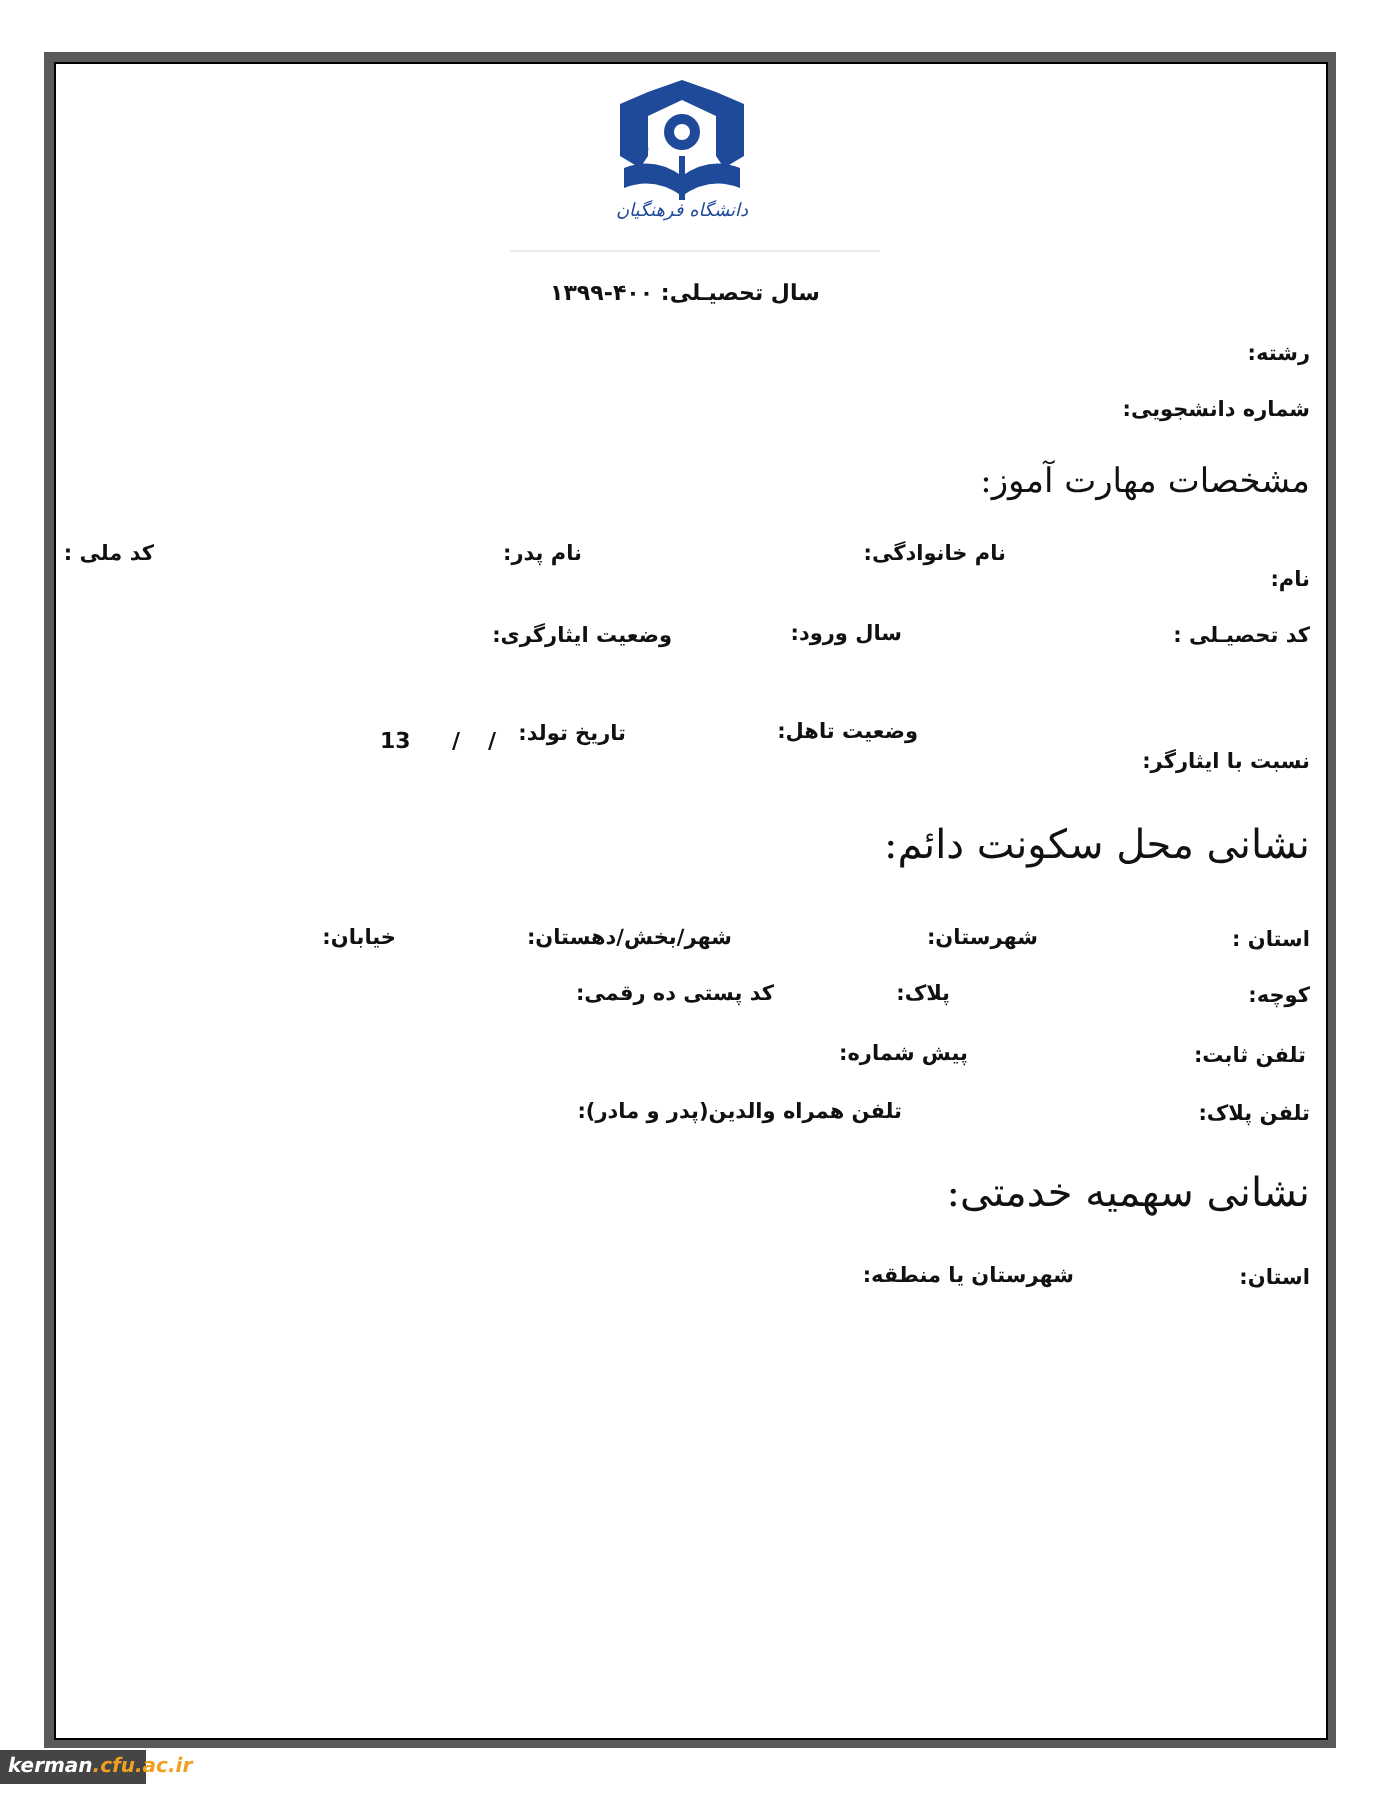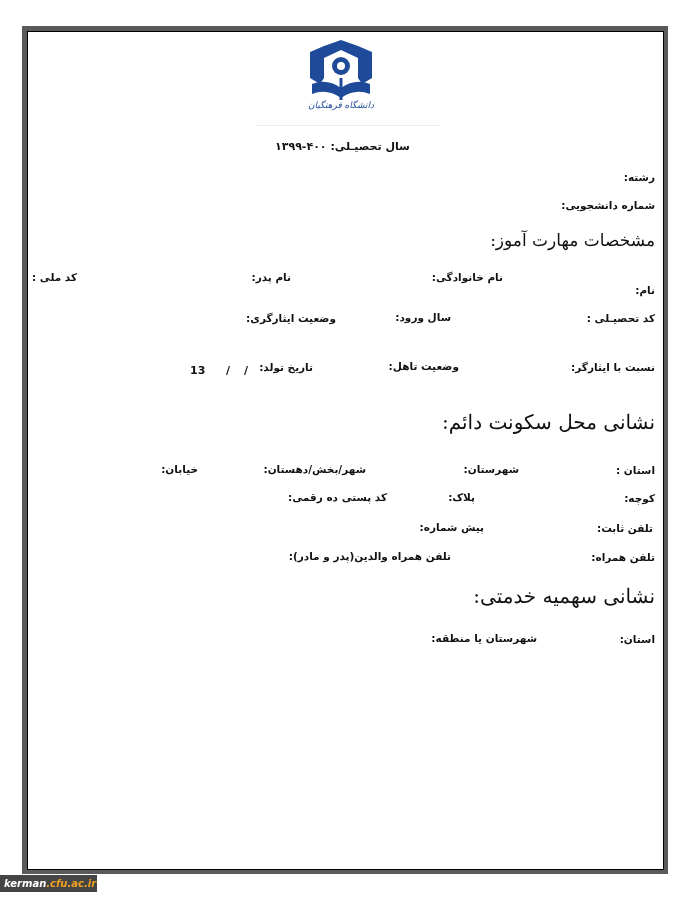--- a/index.html
+++ b/index.html
@@ -13,21 +13,21 @@
     .abs { position: absolute; white-space: nowrap; direction: rtl; }
     .lbl { font-size: 10.5px; font-weight: bold; }
     .h1 { font-family: "DejaVu Serif", serif; font-size: 17px; }
     .h2 { font-family: "DejaVu Serif", serif; font-size: 20px; }
     .logo { position: absolute; left: 302px; top: 38px; width: 78px; height: 78px; }
     .logo-caption { position: absolute; left: 305px; top: 100px; width: 72px; text-align: center;
                     font-family: "DejaVu Serif", serif; font-size: 9px; color: #1f4a9a; direction: rtl; font-style: italic; }
     .faint-line { position: absolute; left: 255px; top: 125px; width: 185px; height: 1px; background: #ececec; }
     .year { position: absolute; left: 275px; top: 140px; font-size: 11px; font-weight: bold; direction: rtl; white-space: nowrap; }
     .date-parts { position: absolute; top: 364px; font-size: 11px; font-weight: bold; }
-    .watermark { position: absolute; left: 0; top: 875px; width: 97px; height: 17px; background: #454545;
+    .watermark { position: absolute; left: 0; top: 875px; width: 73px; height: 17px; background: #454545;
                  font-family: "DejaVu Sans", sans-serif; font-size: 10px; font-weight: bold; font-style: italic;
                  line-height: 17px; padding-left: 4px; box-sizing: border-box; }
     .wm-a { color: #ffffff; }
     .wm-b { color: #f0a020; }
   </style>
 </head>
 <body>
 
 <div class="frame-outer"></div>
 <div class="frame-inner"></div>
@@ -52,42 +52,42 @@
 
 <div class="abs lbl" style="right:38px; top:272px;margin-top:12px;">نام:</div>
 <div class="abs lbl" style="right:190px; top:271px;">نام خانوادگی:</div>
 <div class="abs lbl" style="right:402px; top:271px;">نام پدر:</div>
 <div class="abs lbl" style="right:616px; top:271px;">کد ملی :</div>
 
 <div class="abs lbl" style="right:38px; top:312px;">کد تحصیـلی :</div>
 <div class="abs lbl" style="right:242px; top:311px;">سال ورود:</div>
 <div class="abs lbl" style="right:357px; top:312px;">وضعیت ایثارگری:</div>
 
-<div class="abs lbl" style="right:38px; top:361px;">نسبت با ایثارگر:</div>
+<div class="abs lbl" style="right:38px; top:375px;">نسبت با ایثارگر:</div>
 <div class="abs lbl" style="right:234px; top:360px;">وضعیت تاهل:</div>
 <div class="abs lbl" style="right:380px; top:361px;">تاریخ تولد:</div>
 <div class="date-parts" style="left:244px;">/</div>
 <div class="date-parts" style="left:226px;">/</div>
 <div class="date-parts" style="left:190px;">13</div>
 
 <div class="abs h2" style="right:38px; top:410px;">نشانی محل سکونت دائم:</div>
 
 <div class="abs lbl" style="right:38px; top:464px;">استان :</div>
 <div class="abs lbl" style="right:174px; top:463px;">شهرستان:</div>
 <div class="abs lbl" style="right:327px; top:463px;">شهر/بخش/دهستان:</div>
 <div class="abs lbl" style="right:495px; top:463px;">خیابان:</div>
 
 <div class="abs lbl" style="right:38px; top:492px;">کوچه:</div>
 <div class="abs lbl" style="right:218px; top:491px;">پلاک:</div>
 <div class="abs lbl" style="right:306px; top:491px;">کد پستی ده رقمی:</div>
 
 <div class="abs lbl" style="right:40px; top:522px;">تلفن ثابت:</div>
 <div class="abs lbl" style="right:209px; top:521px;">پیش شماره:</div>
 
-<div class="abs lbl" style="right:38px; top:551px;">تلفن همراه:</div>
+<div class="abs lbl" style="right:38px; top:551px;">تلفن پلاک:</div>
 <div class="abs lbl" style="right:242px; top:550px;">تلفن همراه والدین(پدر و مادر):</div>
 
 <div class="abs h2" style="right:38px; top:584px;">نشانی سهمیه خدمتی:</div>
 
 <div class="abs lbl" style="right:38px; top:633px;">استان:</div>
 <div class="abs lbl" style="right:156px; top:632px;">شهرستان یا منطقه:</div>
 
 <div class="watermark">
   <span class="wm-a">kerman</span><span class="wm-b">.cfu.ac.ir</span>
 </div>

